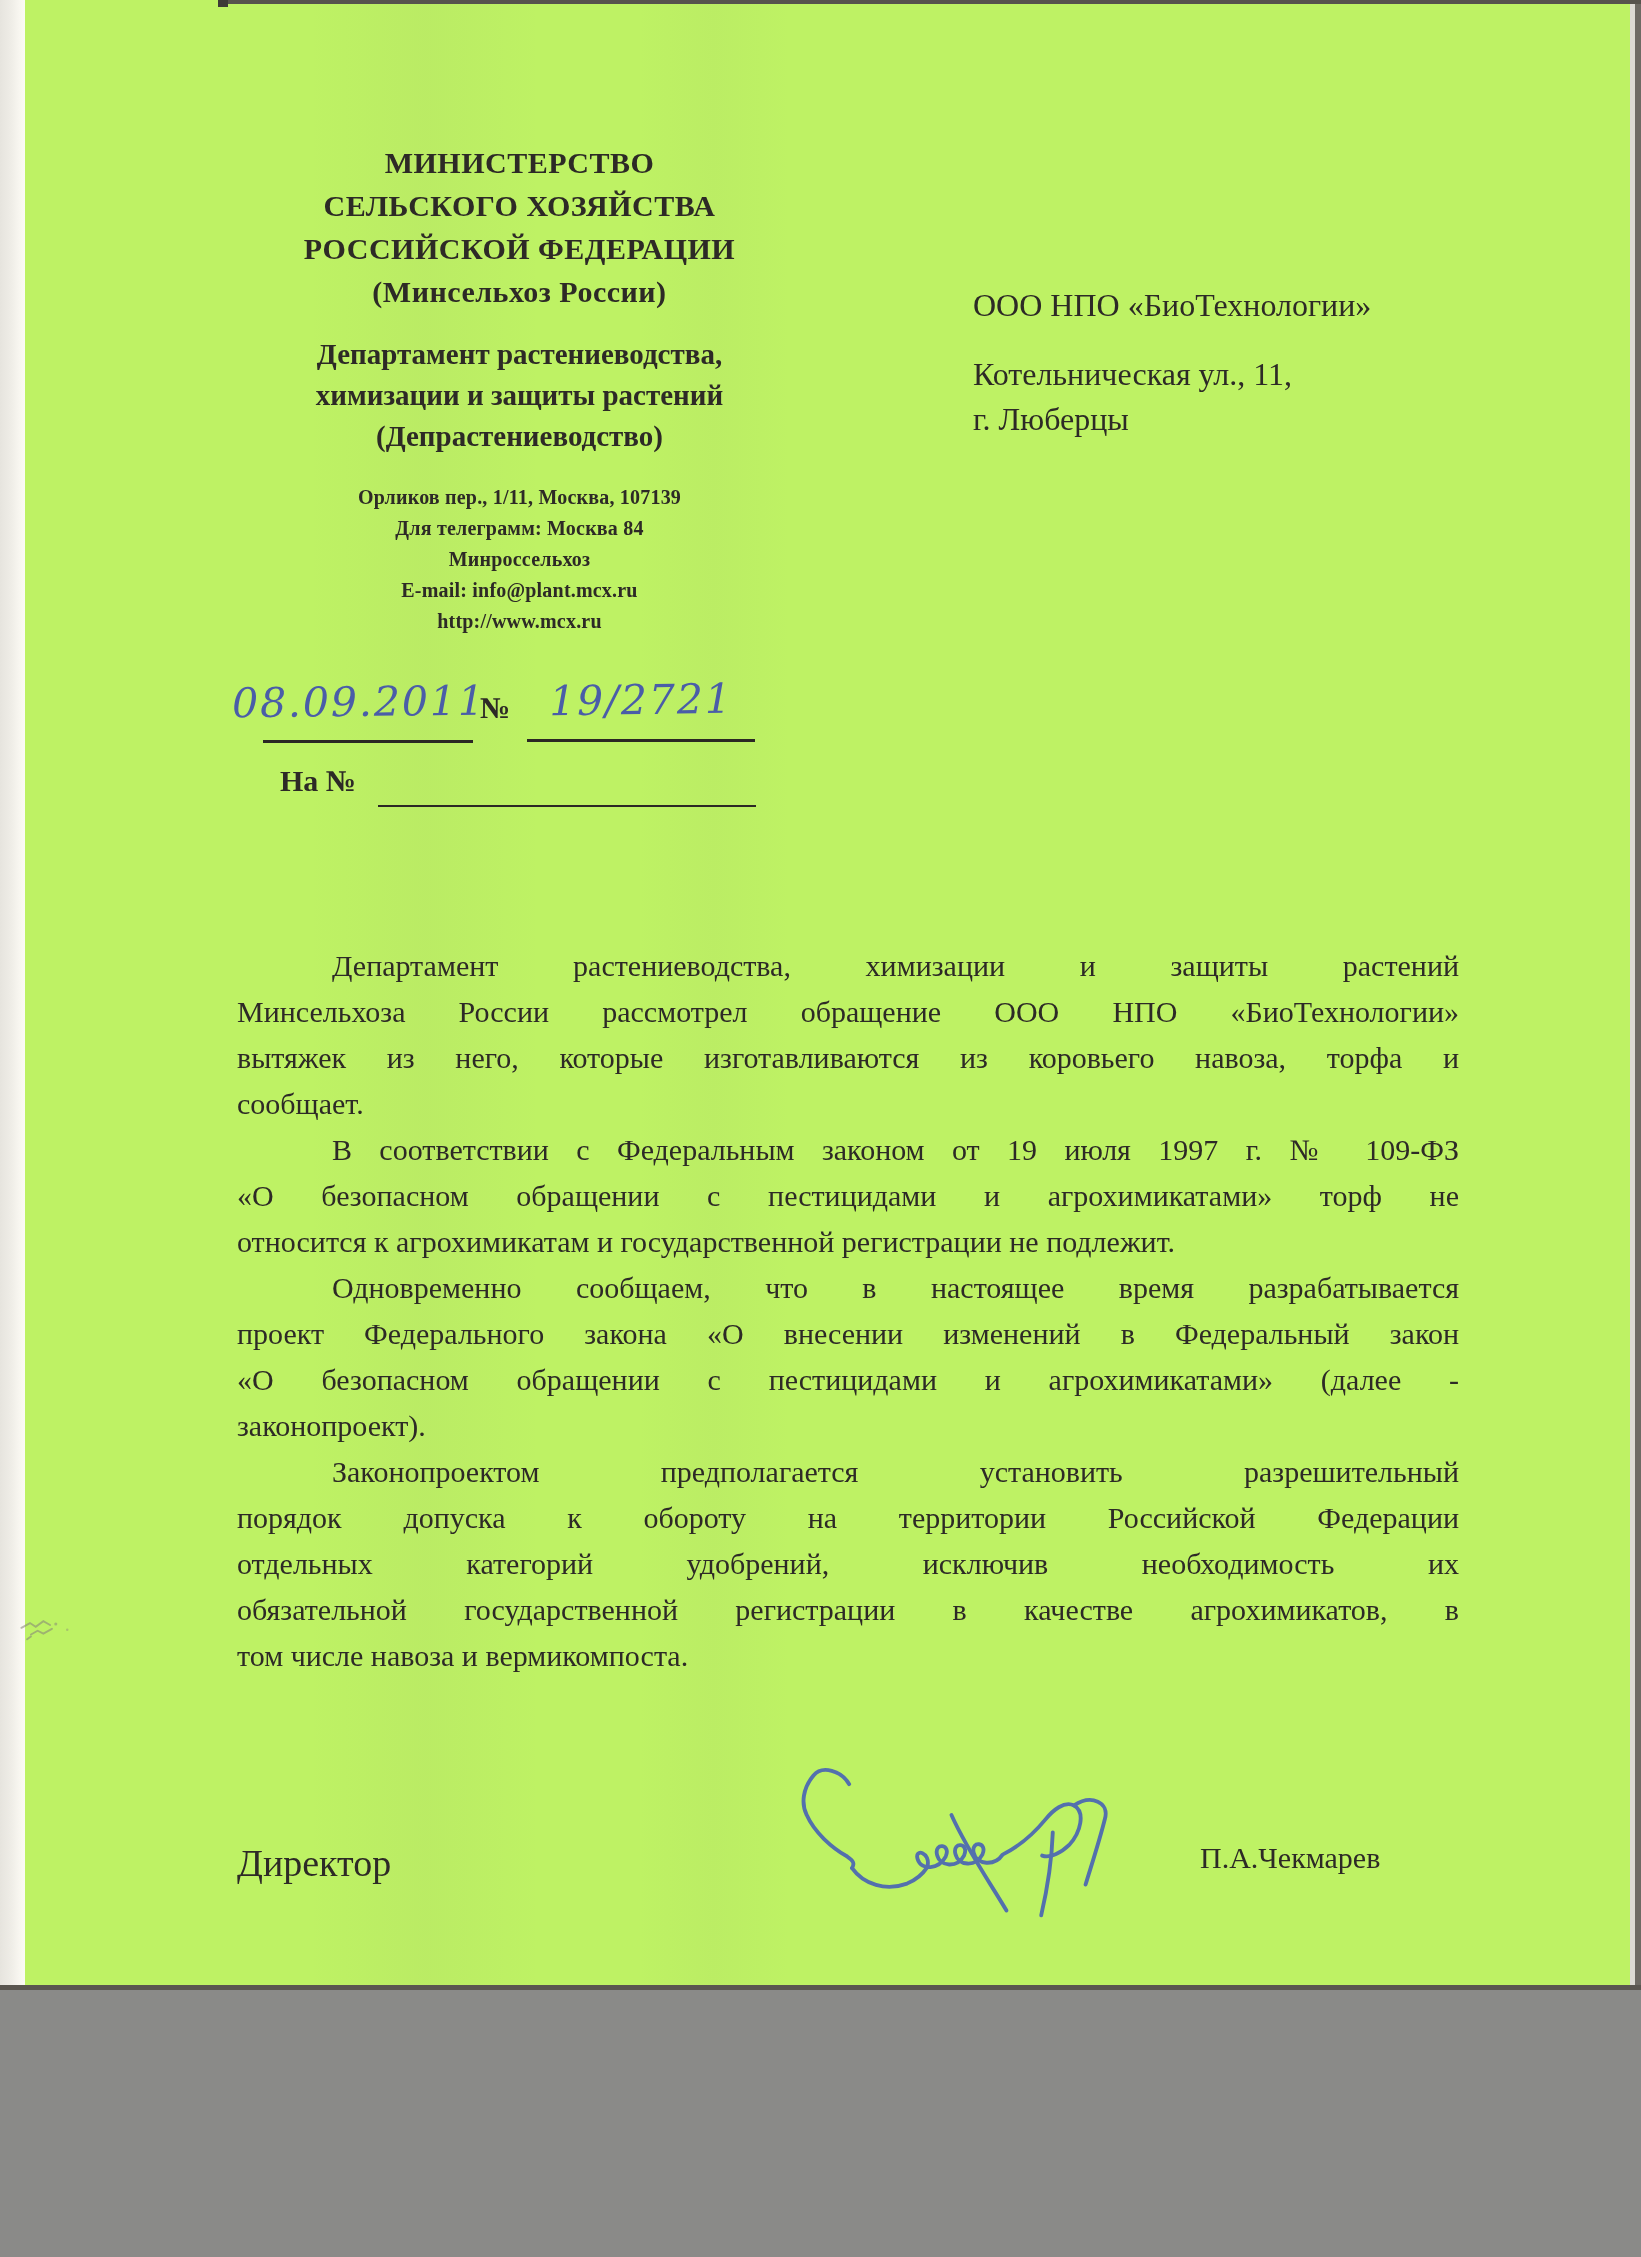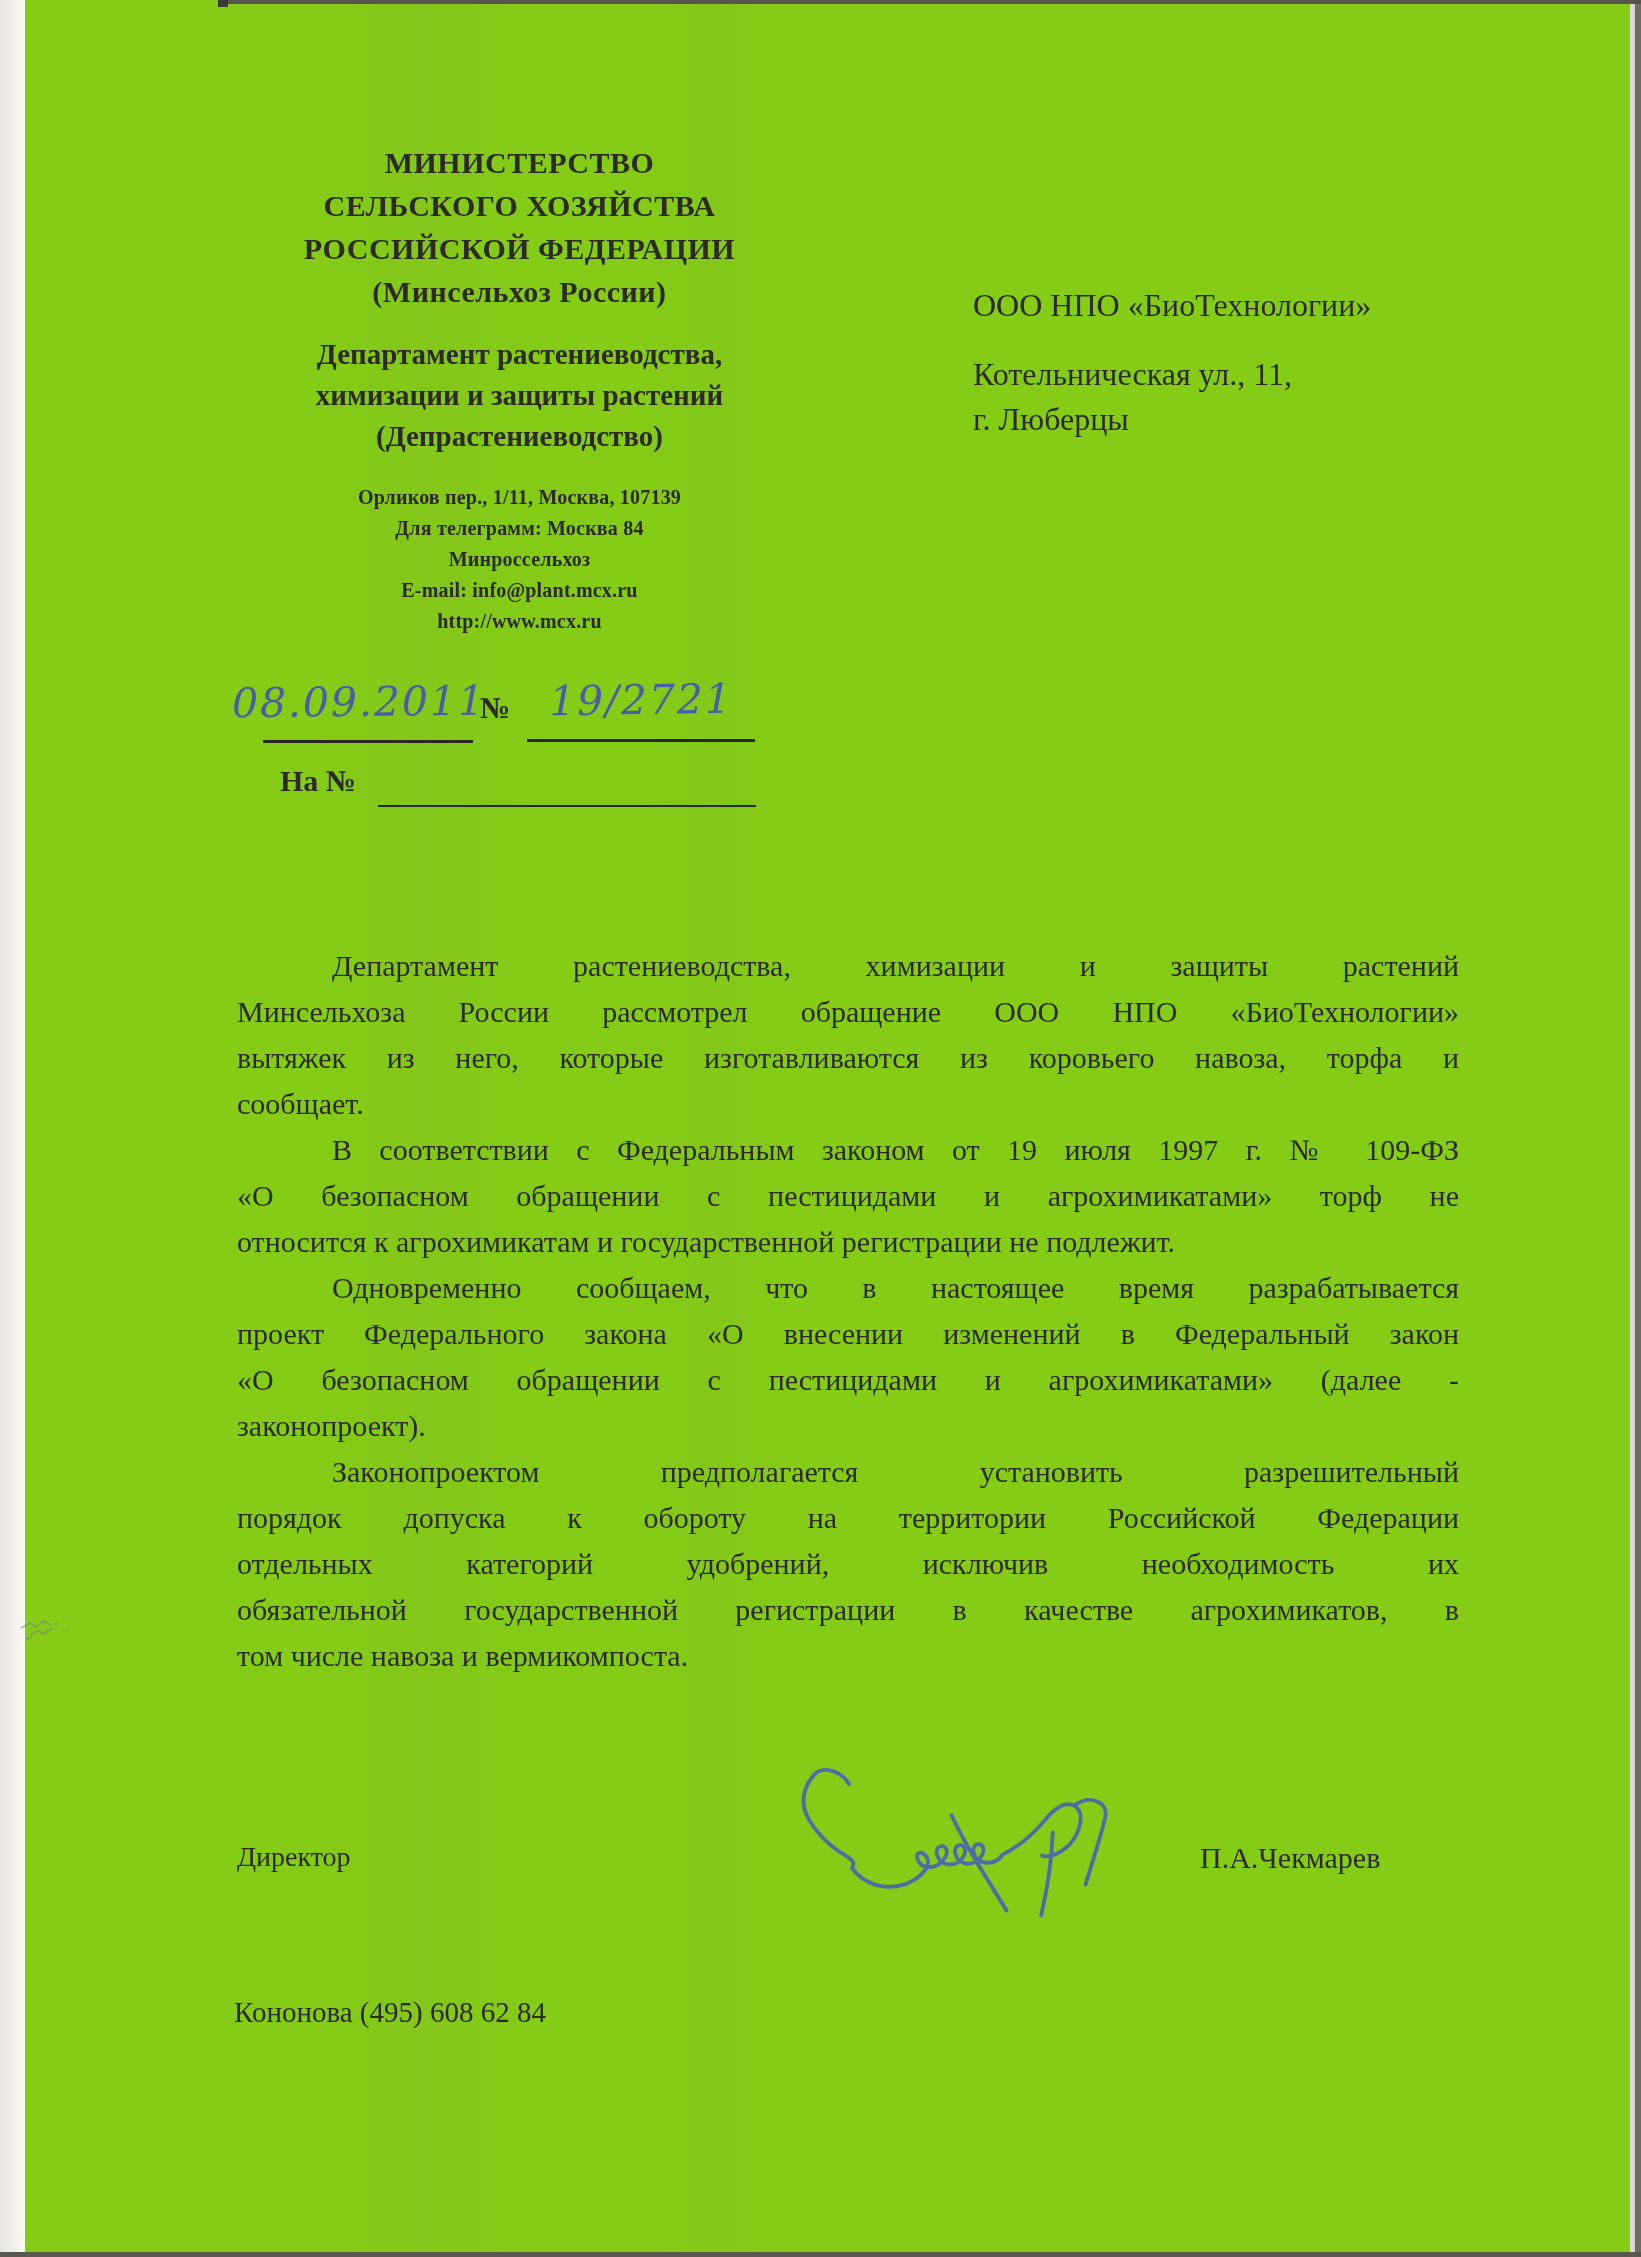--- a/index.html
+++ b/index.html
@@ -1,18 +1,18 @@
 <!DOCTYPE html>
 <html><head>
 <meta charset="utf-8">
 <style>
   html,body{margin:0;padding:0;background:#8a8a88;}
   .page{
-    position:relative;width:1641px;height:2257px;margin:0 auto;
-    background:#84cc16;overflow:hidden;
+    position:relative;width:1641px;height:1990px;margin:0 auto;
+    background:#bef264;overflow:hidden;
     font-family:"Liberation Serif", serif;color:#2d2a26;
   }
   
   .edge-left{position:absolute;left:0;top:0;width:25px;height:100%;
     background:linear-gradient(90deg,#e6e4de 0%,#efede7 45%,#f9f7f1 80%,#fcfbf6 100%);}
   .edge-right-soft{position:absolute;right:5.8px;top:0;width:4.8px;height:100%;background:#dcd9d3;}
   .edge-right-dark{position:absolute;right:0;top:0;width:5.8px;height:100%;background:#6e6a64;}
   .edge-top{position:absolute;left:220px;top:0;right:0;height:3.9px;background:#57534d;}
   .edge-top-tick{position:absolute;left:218px;top:0;width:9.7px;height:6.8px;background:#3d3a36;}
   .edge-bottom{position:absolute;left:0;bottom:0;width:100%;height:4.8px;background:#5a5650;}
@@ -41,21 +41,21 @@
   .reply-label{position:absolute;left:280px;top:764px;font-size:30px;font-weight:bold;}
   .ul-reply{left:378px;top:805px;width:378px;height:1.9px;}
 
   
   .body{position:absolute;left:237px;top:943px;width:1222px;font-size:30px;line-height:46px;}
   .bl{height:46px;text-align:justify;text-align-last:justify;}
   .bl.ind{padding-left:95px;}
   .bl.last{text-align:left;text-align-last:left;}
 
   
-  .sig-title{position:absolute;left:237px;top:1841px;font-size:28px;}
+  .sig-title{position:absolute;left:237px;top:1841px;font-size:38px;}
   .sig-name{position:absolute;left:1200px;top:1841px;font-size:30px;}
   .sig-svg{position:absolute;left:772px;top:1759px;}
 
   
   .footer{position:absolute;left:234px;top:1996px;font-size:29px;}
 
   
   .smudge{position:absolute;left:17.4px;top:1603px;}
 </style>
 </head>

